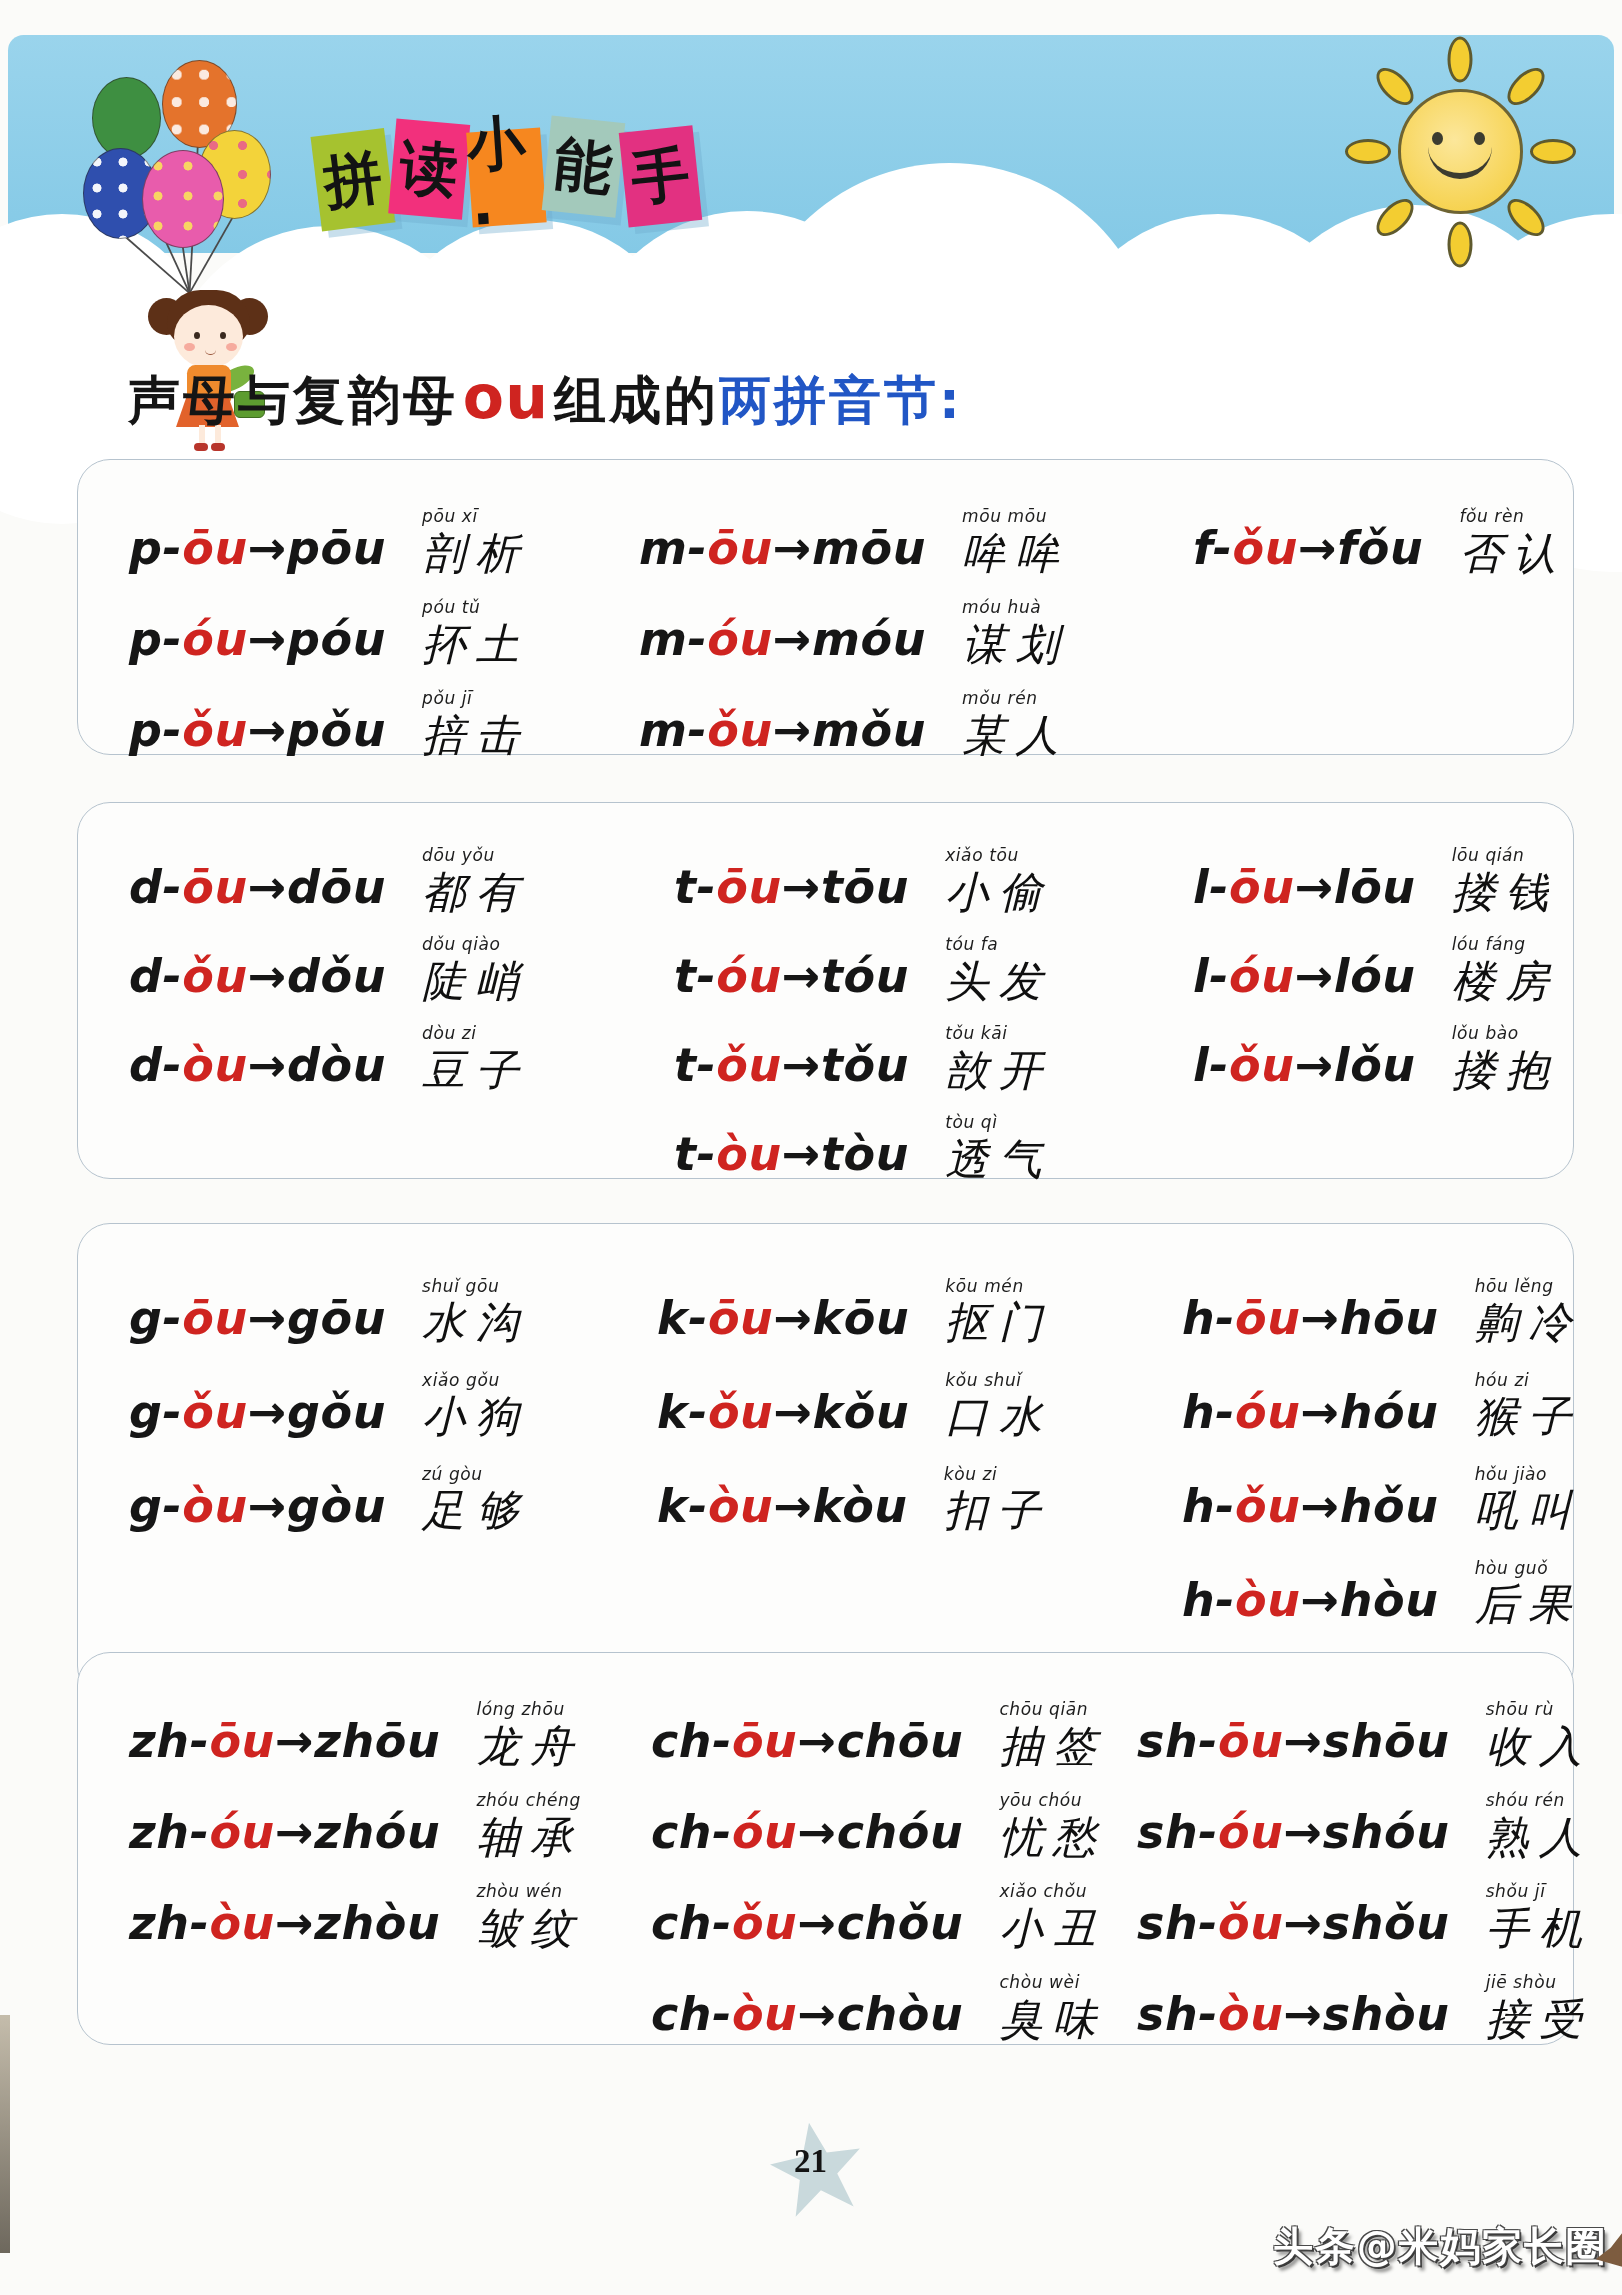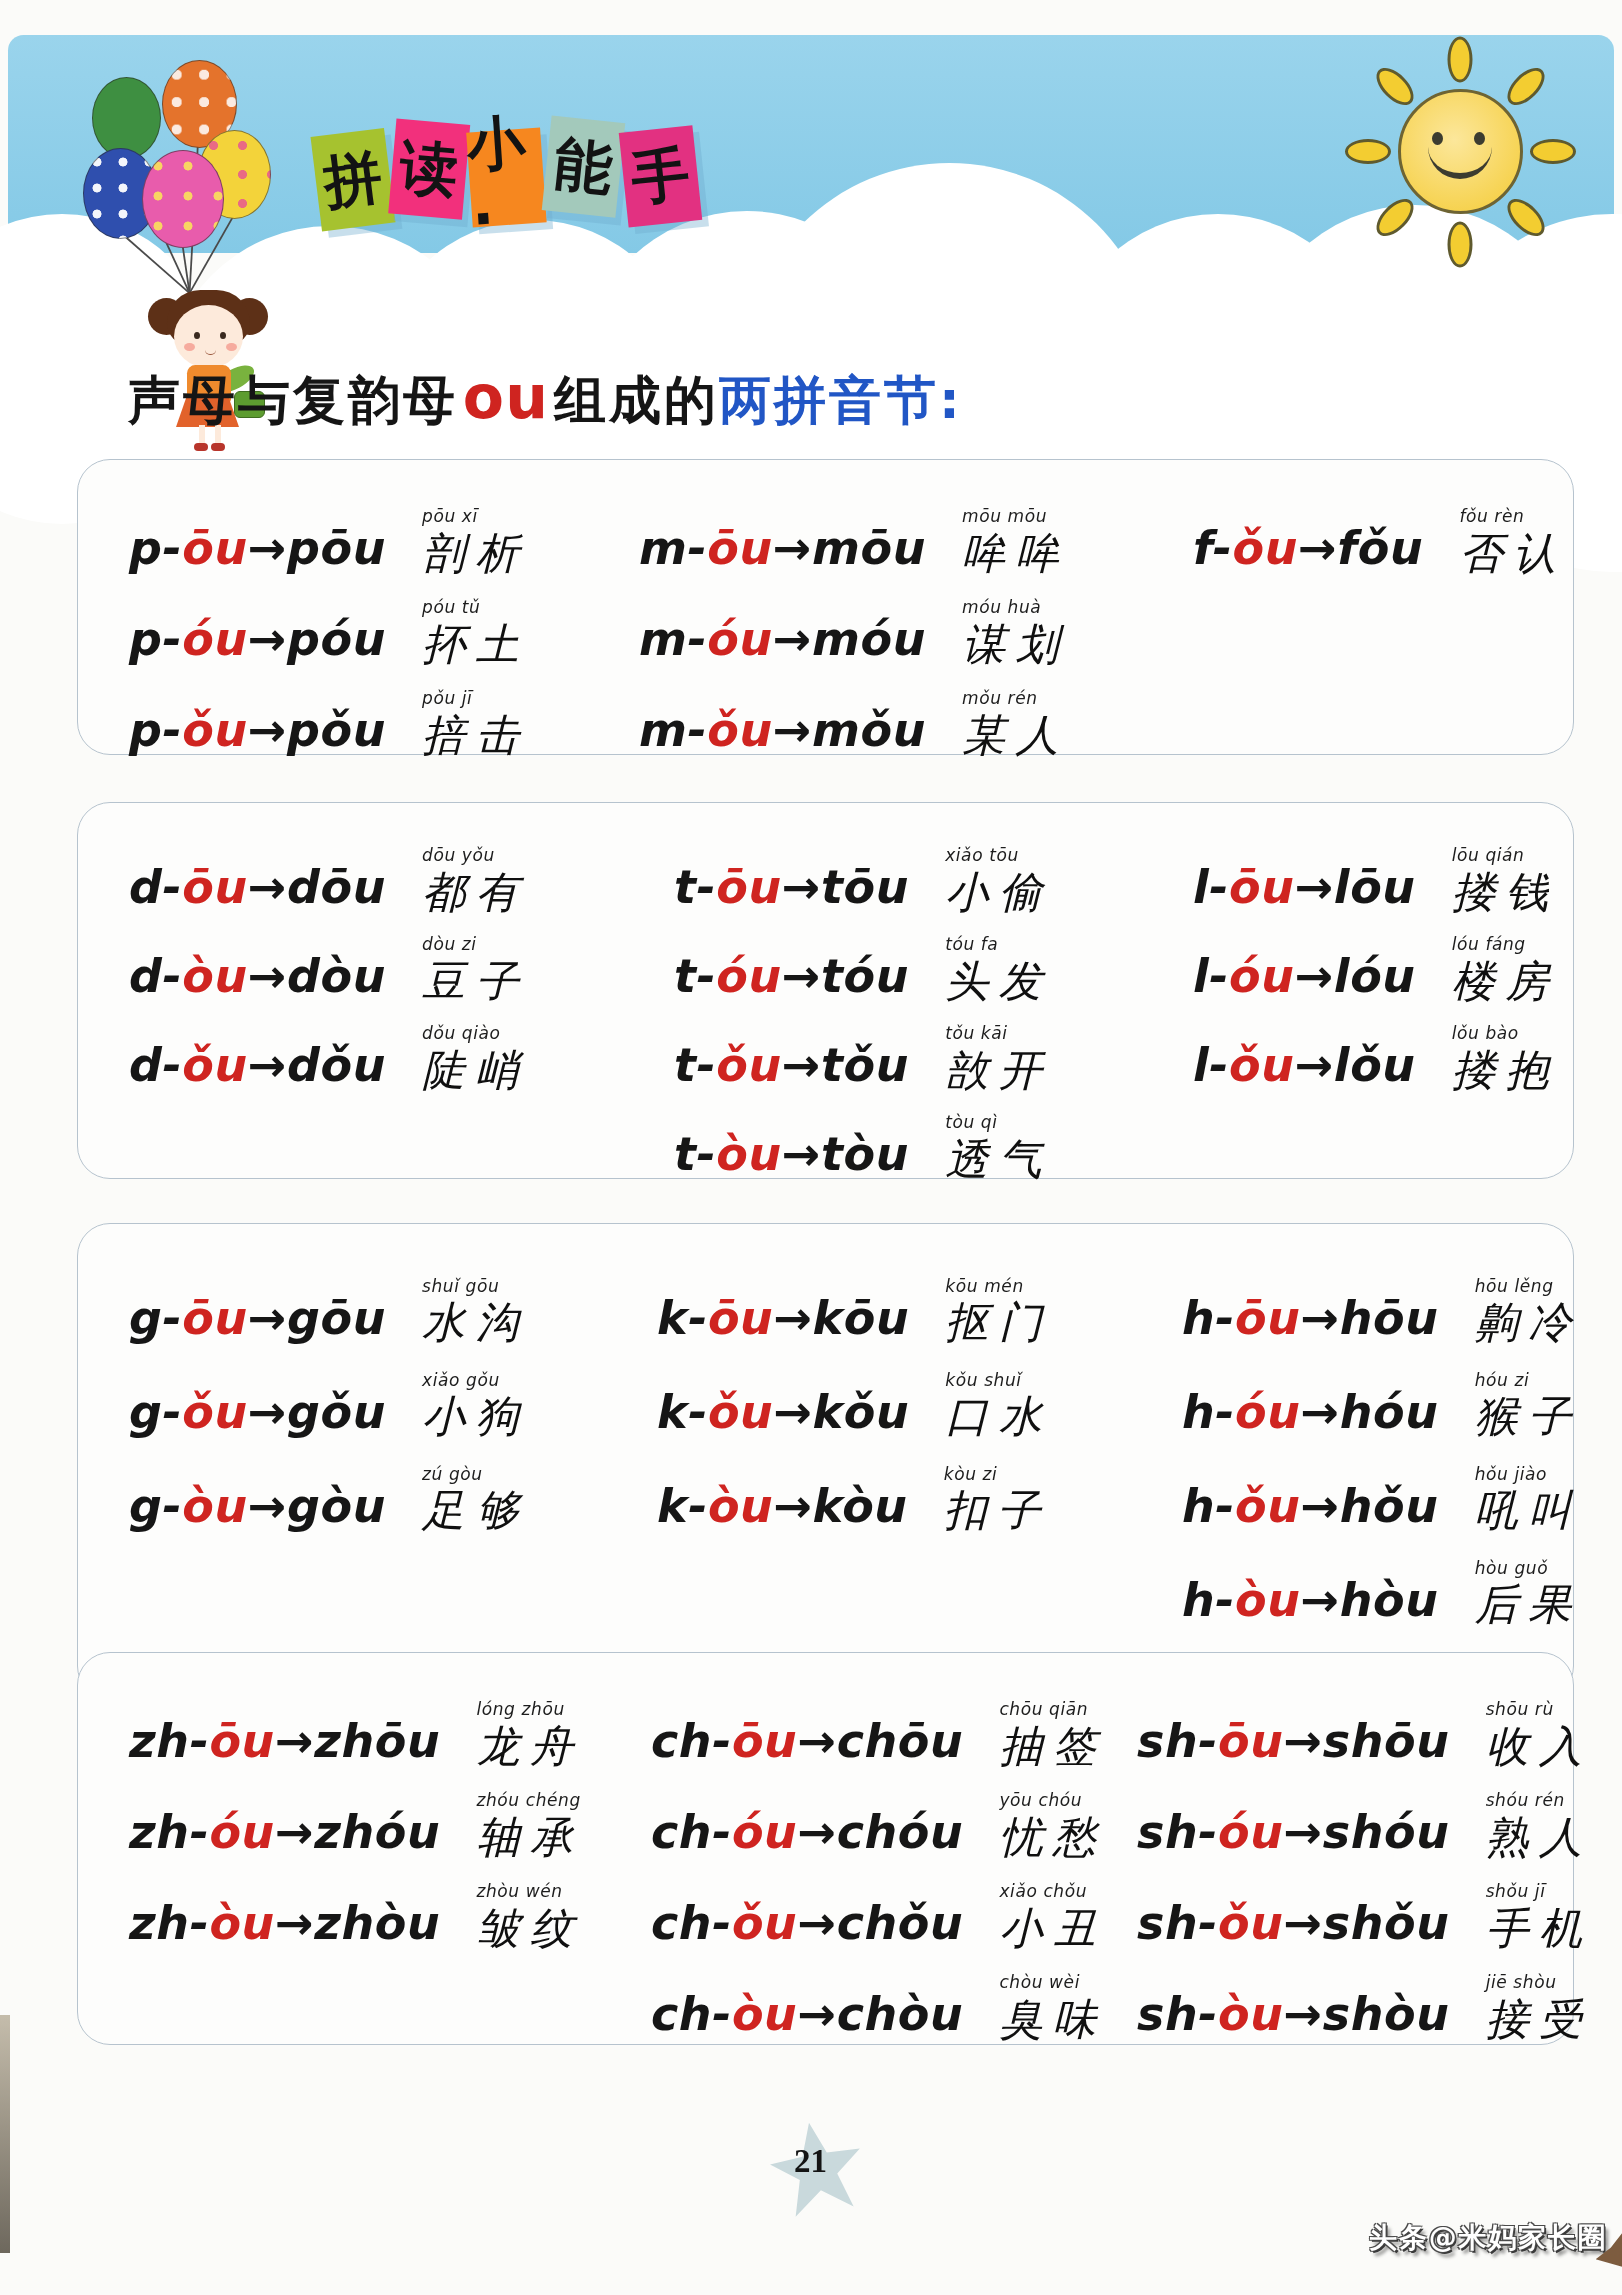--- a/index.html
+++ b/index.html
@@ -123,21 +123,21 @@
         line-height:1.05; white-space:nowrap; }
   .word { font-size:43px; color:#101010; letter-spacing:10.7px; line-height:1.05;
           font-family:"Liberation Serif","DejaVu Serif",serif; white-space:nowrap; }
 
   
   .star { position:absolute; left:770px; top:2122px; width:95px; height:98px;
           background:#c9d9dc; transform:rotate(-10deg);
           clip-path:polygon(50% 0%,63% 33%,98% 35%,70% 56%,81% 92%,50% 70%,19% 92%,30% 56%,2% 35%,37% 33%); }
   .pageno { position:absolute; left:794px; top:2143px; font-size:33px; font-weight:bold;
             color:#141414; font-family:"Liberation Serif",serif; }
-  .watermark { position:absolute; right:15.5px; top:2219px; font-size:28px; font-weight:bold;
+  .watermark { position:absolute; right:15.5px; top:2219px; font-size:40px; font-weight:bold;
                color:#ffffff; letter-spacing:1.8px;
                text-shadow:-1.2px -1.2px 0 #4a4a4a, 1.2px -1.2px 0 #4a4a4a, -1.2px 1.2px 0 #4a4a4a,
                            1.8px 1.8px 0 #3a3a3a, 4.2px 4.8px 3.6px rgba(0,0,0,.45); }
   .binding { position:absolute; left:0; top:2015px; width:9.5px; height:238px;
              background:linear-gradient(#b7ad98,#4a4336); opacity:.8; }
   .artifact { position:absolute; right:0; top:2232px; width:27.4px; height:35px;
               background:#7d5c3f; clip-path:polygon(100% 0,100% 100%,0 78%,55% 45%); }
 </style>
 </head>
 <body>
@@ -292,32 +292,32 @@
       <div class="col">
   <div class="row">
     <div class="formula"><span class="pre">d-</span><span class="ou" style="color: rgb(207, 36, 32);">ōu</span><span class="post">→dōu</span></div>
     <div class="wordblock">
       <div class="py">dōu yǒu</div>
       <div class="word">都有</div>
     </div>
   </div>
 
   <div class="row">
+    <div class="formula"><span class="pre">d-</span><span class="ou" style="color: rgb(207, 36, 32);">ǒu</span><span class="post">→dǒu</span></div>
+    <div class="wordblock">
+      <div class="py">dǒu qiào</div>
+      <div class="word">陡峭</div>
+    </div>
+  </div>
+
+  <div class="row">
     <div class="formula"><span class="pre">d-</span><span class="ou" style="color: rgb(207, 36, 32);">òu</span><span class="post">→dòu</span></div>
     <div class="wordblock">
       <div class="py">dòu zi</div>
       <div class="word">豆子</div>
-    </div>
-  </div>
-
-  <div class="row">
-    <div class="formula"><span class="pre">d-</span><span class="ou" style="color: rgb(207, 36, 32);">ǒu</span><span class="post">→dǒu</span></div>
-    <div class="wordblock">
-      <div class="py">dǒu qiào</div>
-      <div class="word">陡峭</div>
     </div>
   </div>
 </div>
       <div class="col">
   <div class="row">
     <div class="formula"><span class="pre">t-</span><span class="ou" style="color: rgb(207, 36, 32);">ōu</span><span class="post">→tōu</span></div>
     <div class="wordblock">
       <div class="py">xiǎo tōu</div>
       <div class="word">小偷</div>
     </div>

